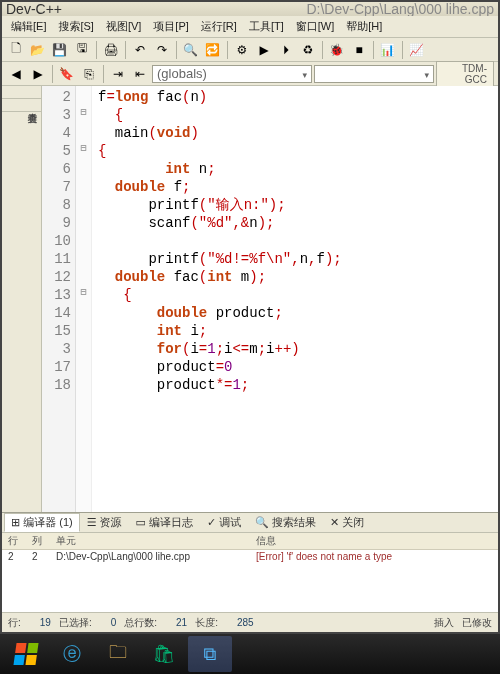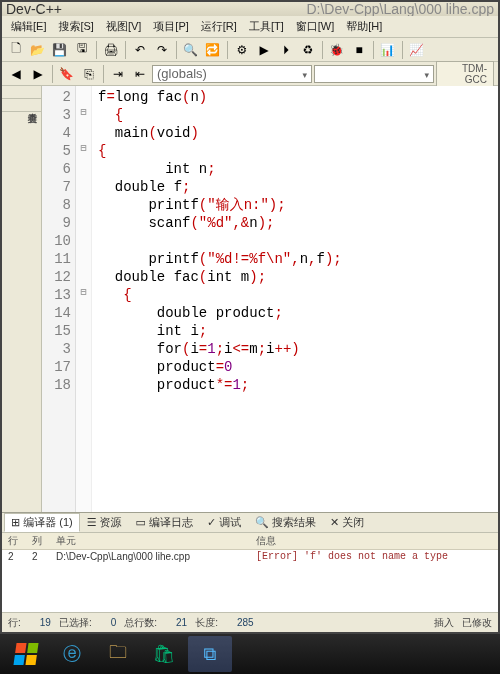--- a/index.html
+++ b/index.html
@@ -158,21 +158,21 @@
     text-align: center;
     font-size: 10px;
     border-right: 1px solid #eee;
   }
   .fold div { height:18px;line-height:18px;}
   .code {
     padding: 2px 6px;
     white-space: pre;
     line-height: 18px;
   }
-  .kw { color: #000000; font-weight: normal;}
+  .kw { color: #c2410c; font-weight: bold;}
   .fn { color: #000; }
   .punc { color: #c00000; }
   .str { color: #c00000; }
   .num { color: #800080; }
   .id { color: #000; }
   .brace { color: #c00000; }
 
   .bottom-panel {
     height: 100px;
     border-top: 1px solid #a0a090;
@@ -203,21 +203,21 @@
     display:flex;
     background:#f0ecd8;
     border-bottom:1px solid #d0ccb8;
     font-size:10px;
     color:#555;
   }
   .bp-head span, .bp-row span { padding:1px 6px; }
   .col-line{width:24px;}
   .col-col{width:24px;}
   .col-unit{width:200px;}
-  .col-msg{flex:1;font-family:Liberation Mono, monospace;}
+  .col-msg{flex:1;}
   .bp-body { flex:1; background:#fff; overflow:auto;}
   .bp-row { display:flex; font-size:10px;color:#333;}
   .bp-row .col-msg{ color:#a03030;}
 
   .statusbar {
     height: 20px;
     background: #ece9d8;
     border-top: 1px solid #c0c0b0;
     display:flex;
     align-items:center;

